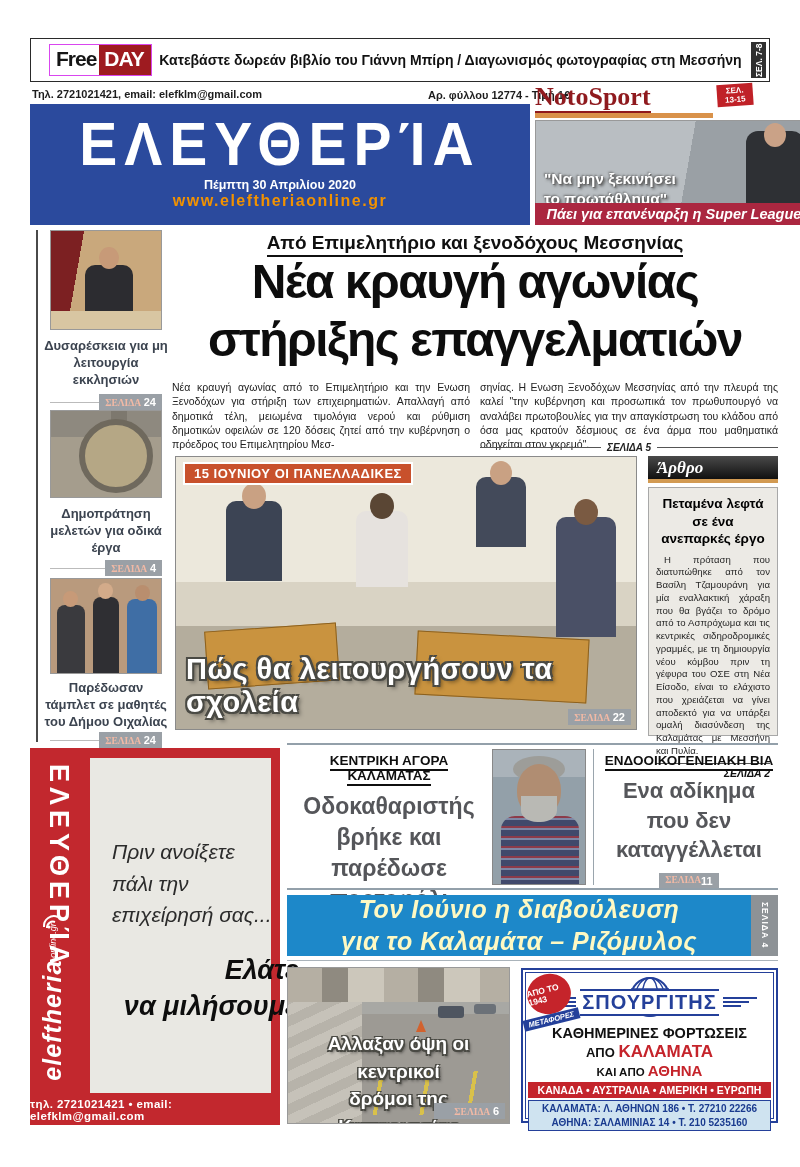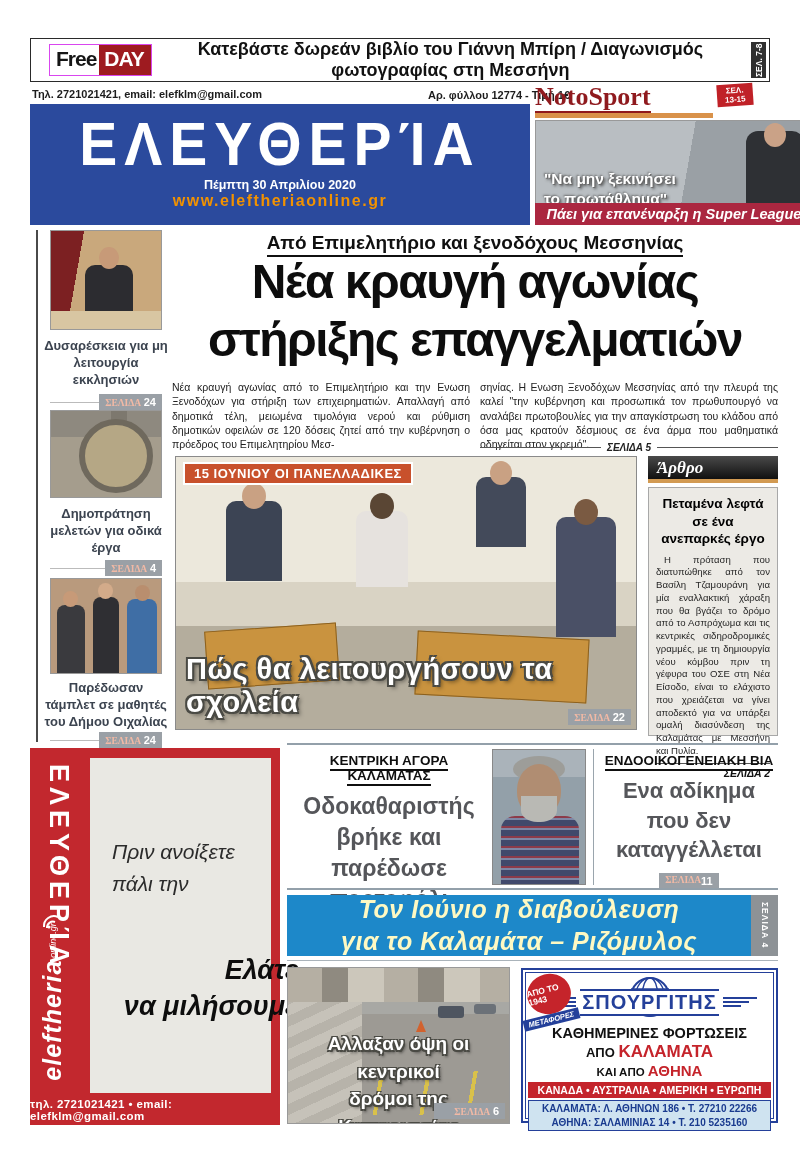--- a/index.html
+++ b/index.html
@@ -5,21 +5,21 @@
   html,body{margin:0;padding:0;background:#fff;}
   .page{position:relative;width:800px;height:1167px;background:#ffffff;
         font-family:"Liberation Sans",sans-serif;overflow:hidden;}
 
   
   .topbar{position:absolute;left:30px;top:38px;width:740px;height:44px;
           border:1px solid #2a2a2a;box-sizing:border-box;display:flex;align-items:center;background:#fff;}
   .freeday{display:flex;align-items:stretch;border:1px solid #d946ef;margin-left:18px;height:30px;}
   .fd-free{font-weight:bold;font-size:21px;color:#151515;padding:2px 3px 0 6px;letter-spacing:-1px;}
   .fd-day{background:#9e1b20;color:#fff;font-weight:bold;font-size:21px;padding:2px 7px 0 5px;letter-spacing:-1px;}
-  .topbar-text{flex:1;text-align:center;font-weight:bold;font-size:18px;color:#111;padding-right:20px;}
+  .topbar-text{flex:1;text-align:center;font-weight:bold;font-size:14px;color:#111;padding-right:20px;}
   .topbar-badge{position:absolute;right:3px;top:3px;bottom:3px;width:15px;background:#2f2f2f;color:#fff;
           writing-mode:vertical-rl;transform:rotate(180deg);font-size:8.5px;font-weight:bold;
           display:flex;align-items:center;justify-content:center;}
 
   
   .contact{position:absolute;left:32px;top:88px;font-size:11px;font-weight:bold;color:#1d1d1d;}
   .issue{position:absolute;left:428px;top:89px;font-size:11px;font-weight:bold;color:#1d1d1d;}
 
   
   .masthead{position:absolute;left:30px;top:104px;width:500px;height:121px;background:#2b4a9d;
@@ -358,20 +358,21 @@
       <path d="M5 15 A6 6 0 0 1 13 9" stroke="#ffffff" stroke-width="2" fill="none"></path>
       <circle cx="7" cy="14" r="1.6" fill="#ffffff"></circle>
     </svg>
     <div class="ad-logo">
       <span class="el">eleftheria</span>
       <span class="og">online.gr</span>
     </div>
     <div class="ad-text">
       <div>Πριν ανοίξετε</div>
       <div>πάλι την</div>
+      <div>επιχείρησή σας...</div>
     </div>
     <div class="ad-cta">
       <div>Ελάτε</div>
       <div>να μιλήσουμε</div>
     </div>
     <div class="ad-foot">τηλ. 2721021421 • email: elefklm@gmail.com</div>
   </div>
 
   <div class="photo-street">
     <span class="st-bldg"></span>

